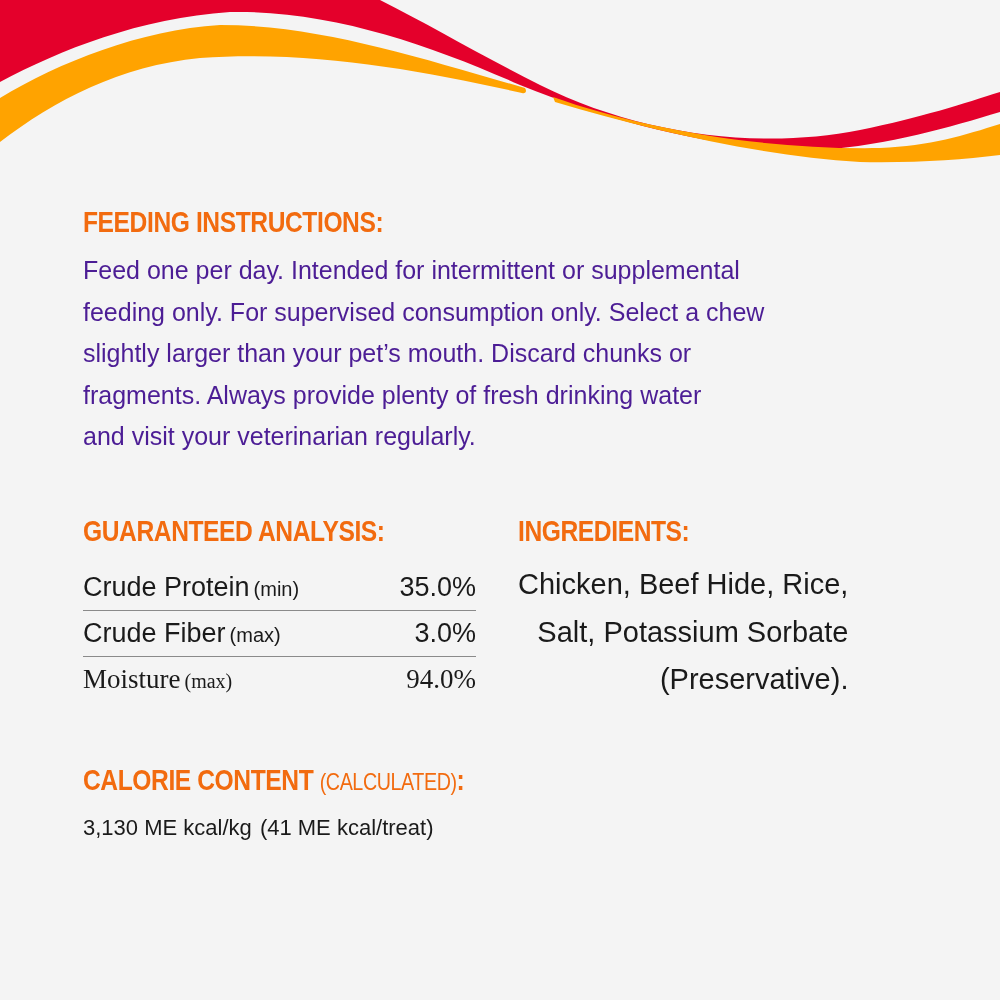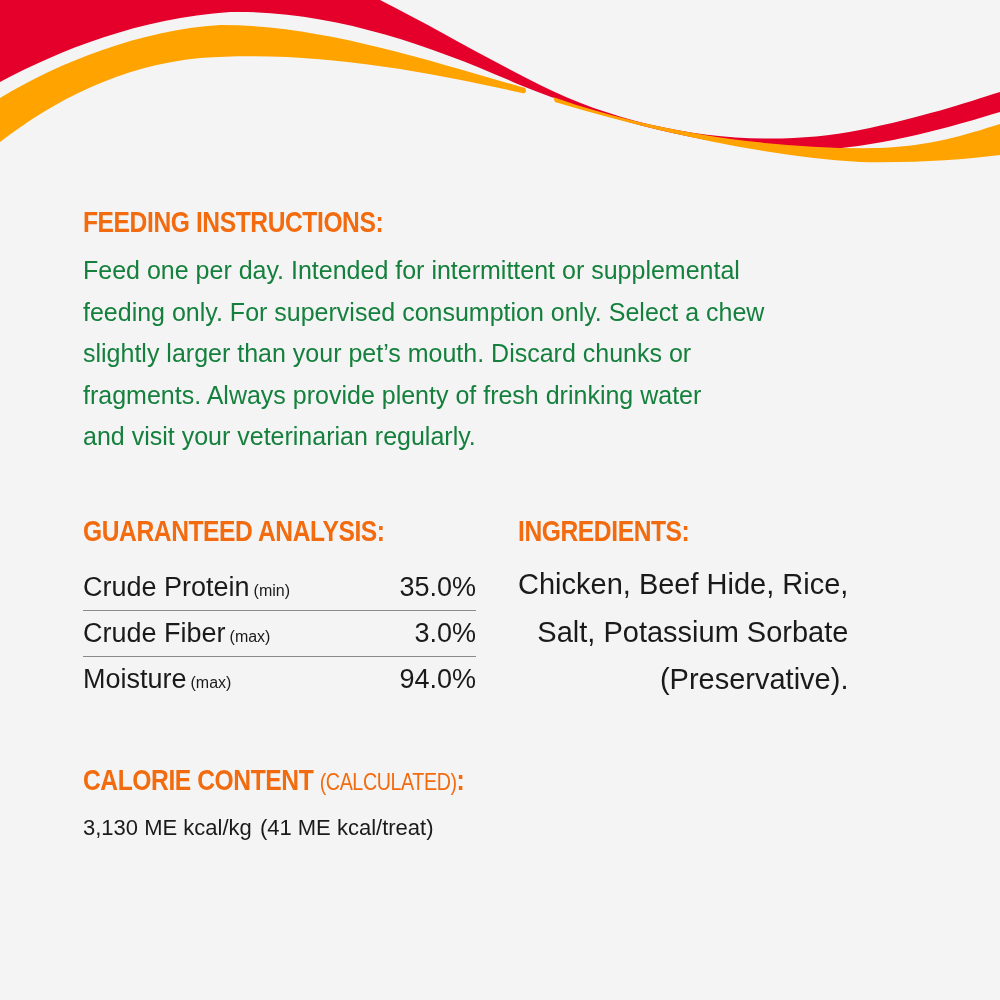--- a/index.html
+++ b/index.html
@@ -18,34 +18,34 @@
       font-size: 30px;
       letter-spacing: -0.5px;
       transform: scaleX(0.82);
       transform-origin: left center;
       white-space: nowrap;
       margin: 0;
     }
     .heading .sub { font-weight: normal; font-size: 24px; }
     .feeding-text {
       position: absolute; left: 83px; top: 250px; width: 830px;
-      font-size: 25px; line-height: 41.5px; color: #15803d;
+      font-size: 25px; line-height: 41.5px; color: #4c1d95;
     }
     .feeding-text span { display: block; white-space: nowrap; }
     .ga-table {
       position: absolute; left: 83px; top: 565px; width: 393px;
     }
     .ga-row {
       display: flex; justify-content: space-between; align-items: baseline;
       height: 45px; line-height: 45px;
       border-bottom: 1.5px solid #8a8a8a;
       font-size: 27px;
     }
-    .ga-row:last-child { border-bottom: none; }
-    .ga-row .qual { font-size: 16px; margin-left: 4px; text-align: center; }
+    .ga-row:last-child { border-bottom: none; font-family: Liberation Serif, serif; }
+    .ga-row .qual { font-size: 20px; margin-left: 4px; text-align: center; }
     .calorie {
       position: absolute; left: 83px; top: 815px;
       font-size: 22px; white-space: nowrap;
     }
     .calorie .small { font-size: 22px; margin-left: 2px; }
     .ingredients {
       position: absolute; left: 518px; top: 561px;
       font-size: 29px; line-height: 47.5px; text-align: right;
     }
     .ingredients span { display: block; white-space: nowrap; }

